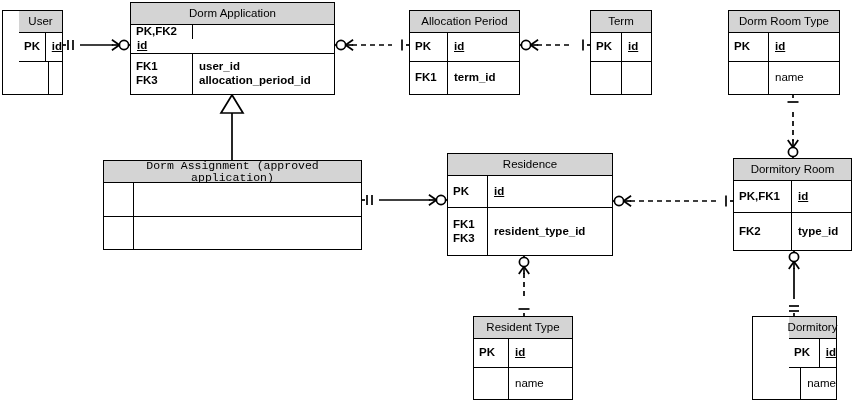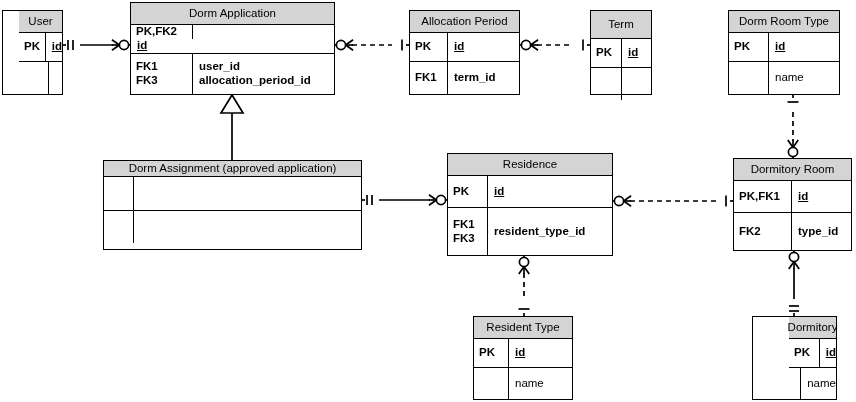--- a/index.html
+++ b/index.html
@@ -190,21 +190,21 @@
             <div class="col-key" style="width: 38px;">
               <div class="keyline">FK1</div>
             </div>
             <div class="col-attr">
               <div class="attrline attr-fk">term_id</div>
             </div>
           </div>
         </div>
       </div>
       <div class="entity" style="left: 590px; top: 10px; width: 62px; height: 85px;">
-        <div class="ent-title" style="height: 28px; text-align: center;">Term</div>
+        <div class="ent-title" style="height: 22px; text-align: center;">Term</div>
         <div class="ent-body">
           <div class="ent-sec" style="height: 28px;">
             <div class="col-key" style="width: 31px;">
               <div class="keyline">PK</div>
             </div>
             <div class="col-attr">
               <div class="attrline attr-pk">id</div>
             </div>
           </div>
           <div class="ent-sec divider" style="height: 33px;">
@@ -232,21 +232,21 @@
             <div class="col-key" style="width: 40px;">
               <div class="keyline empty-line">&nbsp;</div>
             </div>
             <div class="col-attr">
               <div class="attrline attr-plain">name</div>
             </div>
           </div>
         </div>
       </div>
       <div class="entity" style="left: 103px; top: 160px; width: 259px; height: 90px;">
-        <div class="ent-title" style="height: 16px;">Dorm Assignment (approved application)</div>
+        <div class="ent-title" style="height: 22px; font-family: Liberation Mono, monospace;">Dorm Assignment (approved application)</div>
         <div class="ent-body">
           <div class="ent-sec" style="height: 33px;">
             <div class="col-key" style="width: 30px;">
               <div class="keyline empty-line">&nbsp;</div>
             </div>
             <div class="col-attr">
               <div class="attrline attr-plain empty-line">&nbsp;</div>
             </div>
           </div>
           <div class="ent-sec divider" style="height: 33px;">

